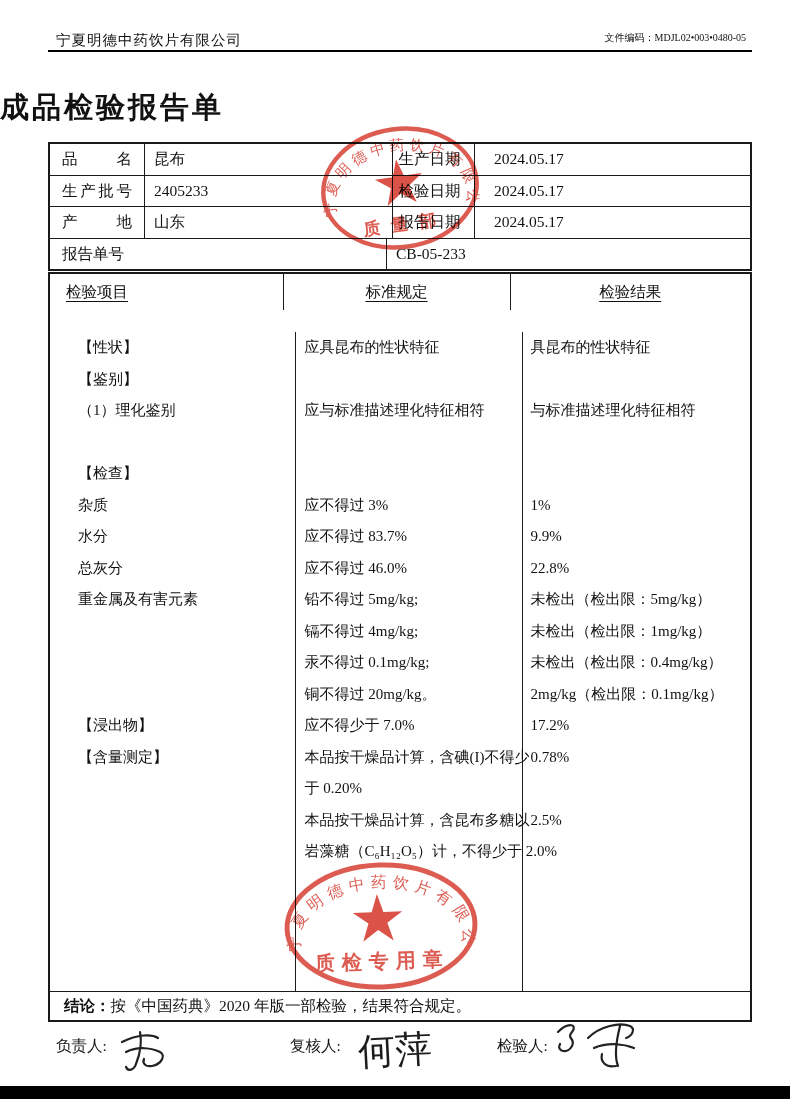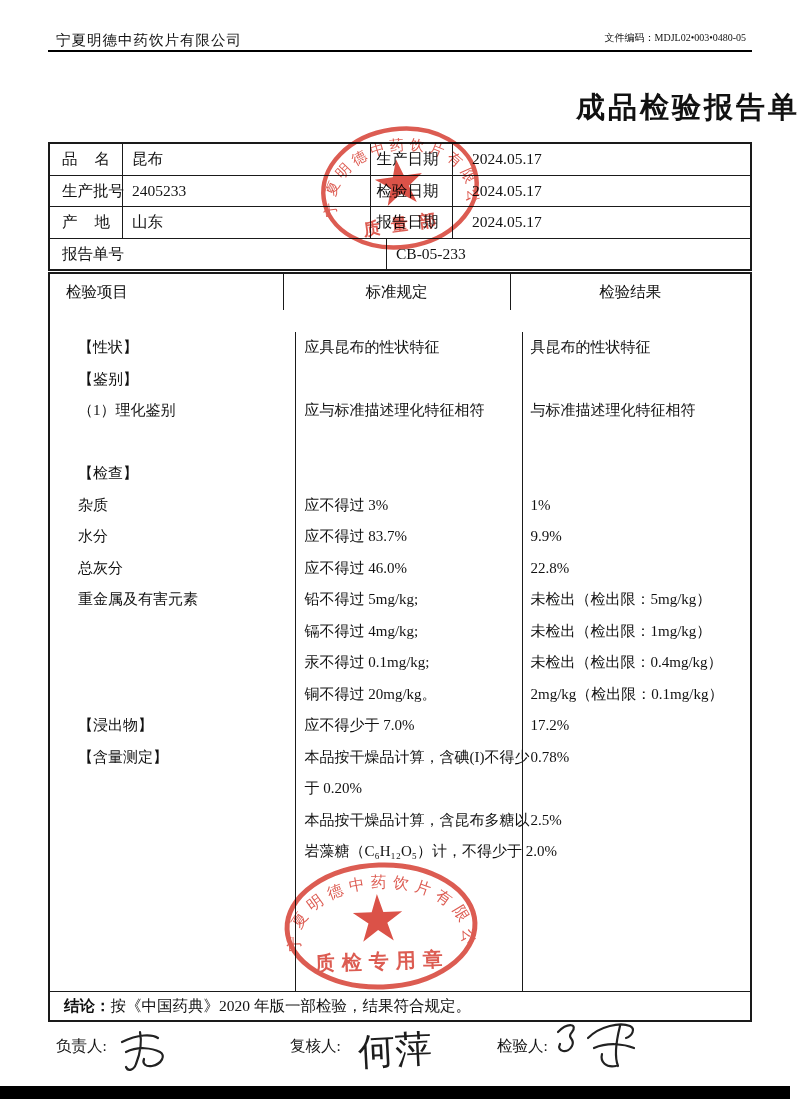--- a/index.html
+++ b/index.html
@@ -6,45 +6,45 @@
   body{
     width:800px;height:1099px;position:relative;background:#ffffff;
     font-family:"Liberation Serif","DejaVu Serif",serif;color:#111;
     overflow:hidden;
   }
   .abs{position:absolute;}
   
   .company{left:56px;top:31px;font-size:14.5px;letter-spacing:1px;}
   .doccode{top:31px;right:54px;font-size:10px;}
   .head-rule{left:48px;top:50px;width:704px;height:2px;background:#000;}
-  .title{left:0;top:88px;width:800px;text-align:right;font-size:29px;font-weight:bold;letter-spacing:3px;}
+  .title{left:0;top:88px;width:800px;text-align:left;font-size:29px;font-weight:bold;letter-spacing:3px;}
   
   .info-table{left:48px;top:142px;width:704px;border:2px solid #1a1a1a;box-sizing:border-box;background:transparent;}
   .it-row{display:flex;height:30.5px;line-height:30.5px;border-bottom:1.5px solid #1a1a1a;font-size:15.5px;}
   .it-row:last-child{border-bottom:none;}
   .it-cell{box-sizing:border-box;border-right:1.5px solid #1a1a1a;white-space:nowrap;overflow:visible;}
-  .it-l1{width:73px;padding:0 12px;}
+  .it-l1{width:95px;padding:0 12px;}
   .jlabel{text-align:justify;text-align-last:justify;}
   .it-v1{width:247.5px;padding-left:9px;}
   .it-l2{width:82.5px;padding-left:6px;}
   .it-v2{flex:1;border-right:none;padding-left:19px;}
   .it-rl{width:337px;padding-left:12px;}
   .it-rv{flex:1;border-right:none;padding-left:9px;}
   
   .result-table{left:48px;top:272px;width:704px;border:2px solid #1a1a1a;box-sizing:border-box;}
   .rt-head{display:flex;height:36px;line-height:36px;font-size:15.5px;}
   .rt-body{height:681px;padding-top:22px;box-sizing:border-box;display:flex;flex-direction:column;margin-left:12px;}
   .rt-row{display:flex;height:31.5px;line-height:31.5px;font-size:15px;flex:none;}
   .rt-fill{flex:1;display:flex;}
   .c1,.c2,.c3{box-sizing:border-box;white-space:nowrap;overflow:visible;}
   .c1{width:233.5px;border-right:1.5px solid #1a1a1a;padding-left:16px;}
   .c2{width:227px;border-right:1.5px solid #1a1a1a;padding-left:9px;}
   .c3{flex:1;padding-left:8px;}
   .rt-head .c2,.rt-head .c3{text-align:center;padding-left:0;}
-  .rt-head span{text-underline-offset:4px;text-align:right;}
+  .rt-head span{text-decoration:underline;text-underline-offset:4px;text-align:right;}
   .rt-conclusion{border-top:1.5px solid #1a1a1a;height:28px;line-height:28px;font-size:15.5px;padding-left:14px;white-space:nowrap;}
   .rt-conclusion .b{font-weight:bold;}
   
   .sig-label{top:1036px;font-size:15.5px;}
   .sl1{left:56px;} .sl2{left:290px;} .sl3{left:497px;}
   .sig-svg{position:absolute;}
   .sig-svg path{stroke:#222;stroke-width:2.2;fill:none;stroke-linecap:round;stroke-linejoin:round;}
   .sig-name{font-size:37px;fill:#1c1c1c;font-family:"Liberation Serif","DejaVu Serif",serif;}
   
   .stamp{position:absolute;mix-blend-mode:multiply;opacity:.88;}

